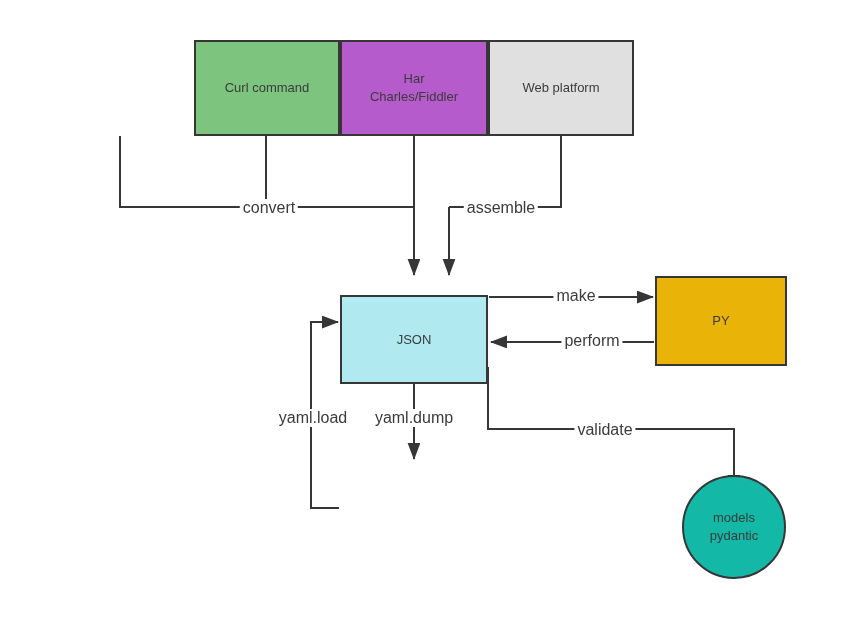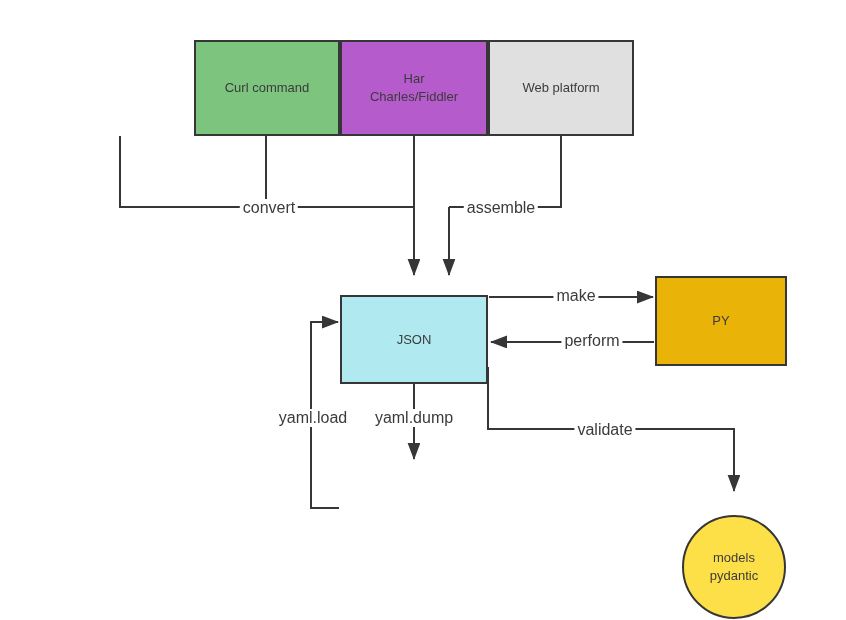--- a/index.html
+++ b/index.html
@@ -105,21 +105,21 @@
   <div class="node" style="left:340px; top:40px; width:148px; height:96px; background:#b65bcb;">Har
 Charles/Fiddler</div>
 
   <div class="node" style="left:488px; top:40px; width:146px; height:96px; background:#e0e0e0;">Web platform</div>
 
   <div class="node" style="left:340px; top:277px; width:148px; height:89px; background:#b0e9f0;margin-top:18px;">JSON</div>
 
   <div class="node" style="left:655px; top:276px; width:132px; height:90px; background:#eab308;">PY</div>
 
 
-  <div class="node circle" style="left:682px; top:515px; width:104px; height:104px; background:#fde047;">models
+  <div class="node circle" style="left:682px; top:475px; width:104px; height:104px; background:#14b8a6;">models
 pydantic</div>
 
   <div class="edge-label" style="left:269px; top:208px;">convert</div>
 
   <div class="edge-label" style="left:501px; top:208px;">assemble</div>
 
   <div class="edge-label" style="left:576px; top:296px;">make</div>
 
   <div class="edge-label" style="left:568px; top:341px;margin-left:24px;">perform</div>
 

